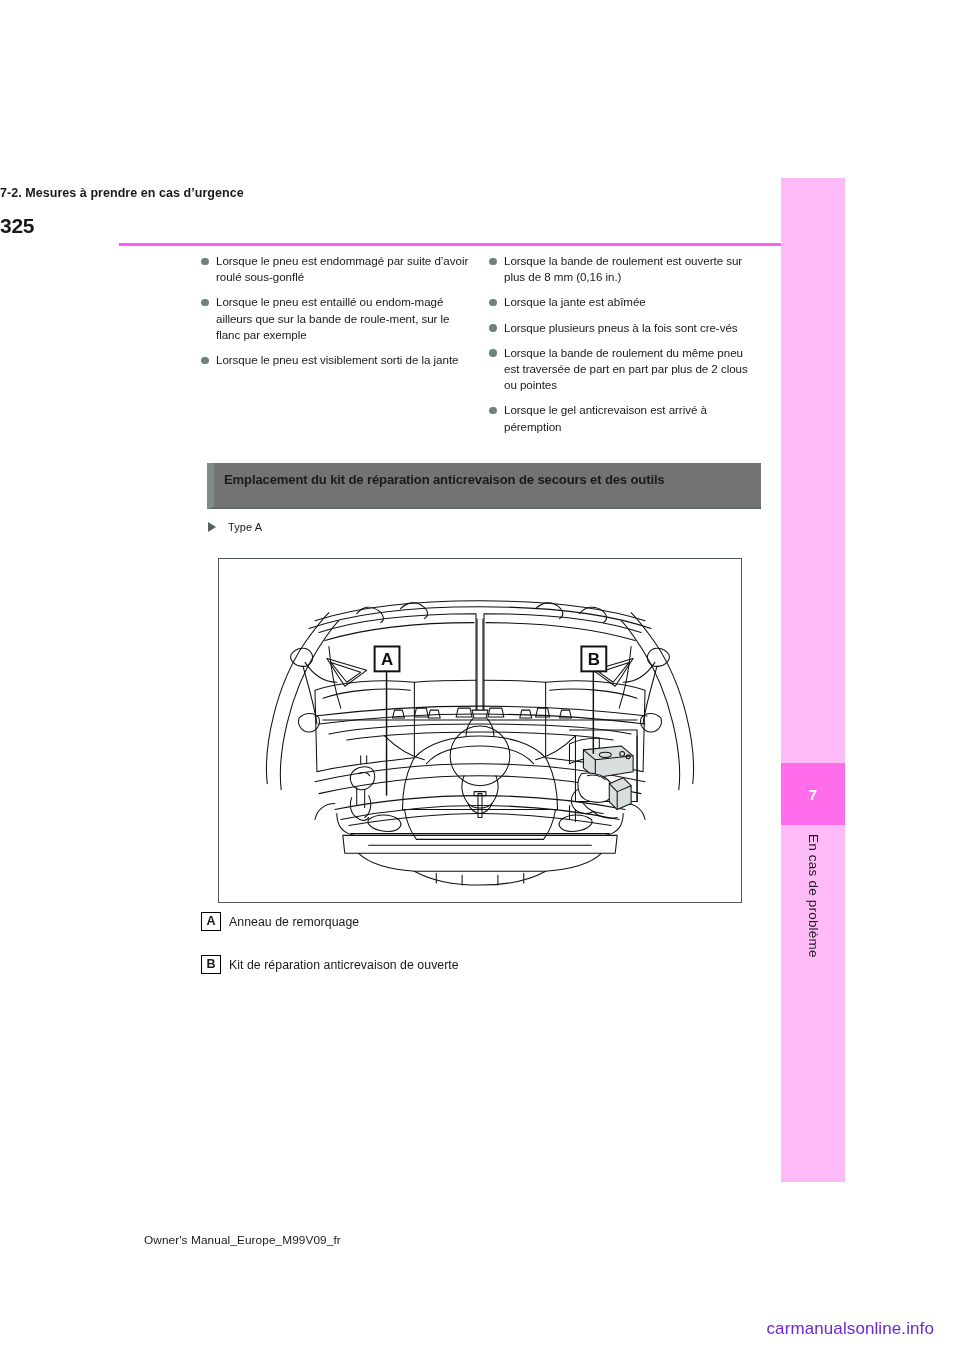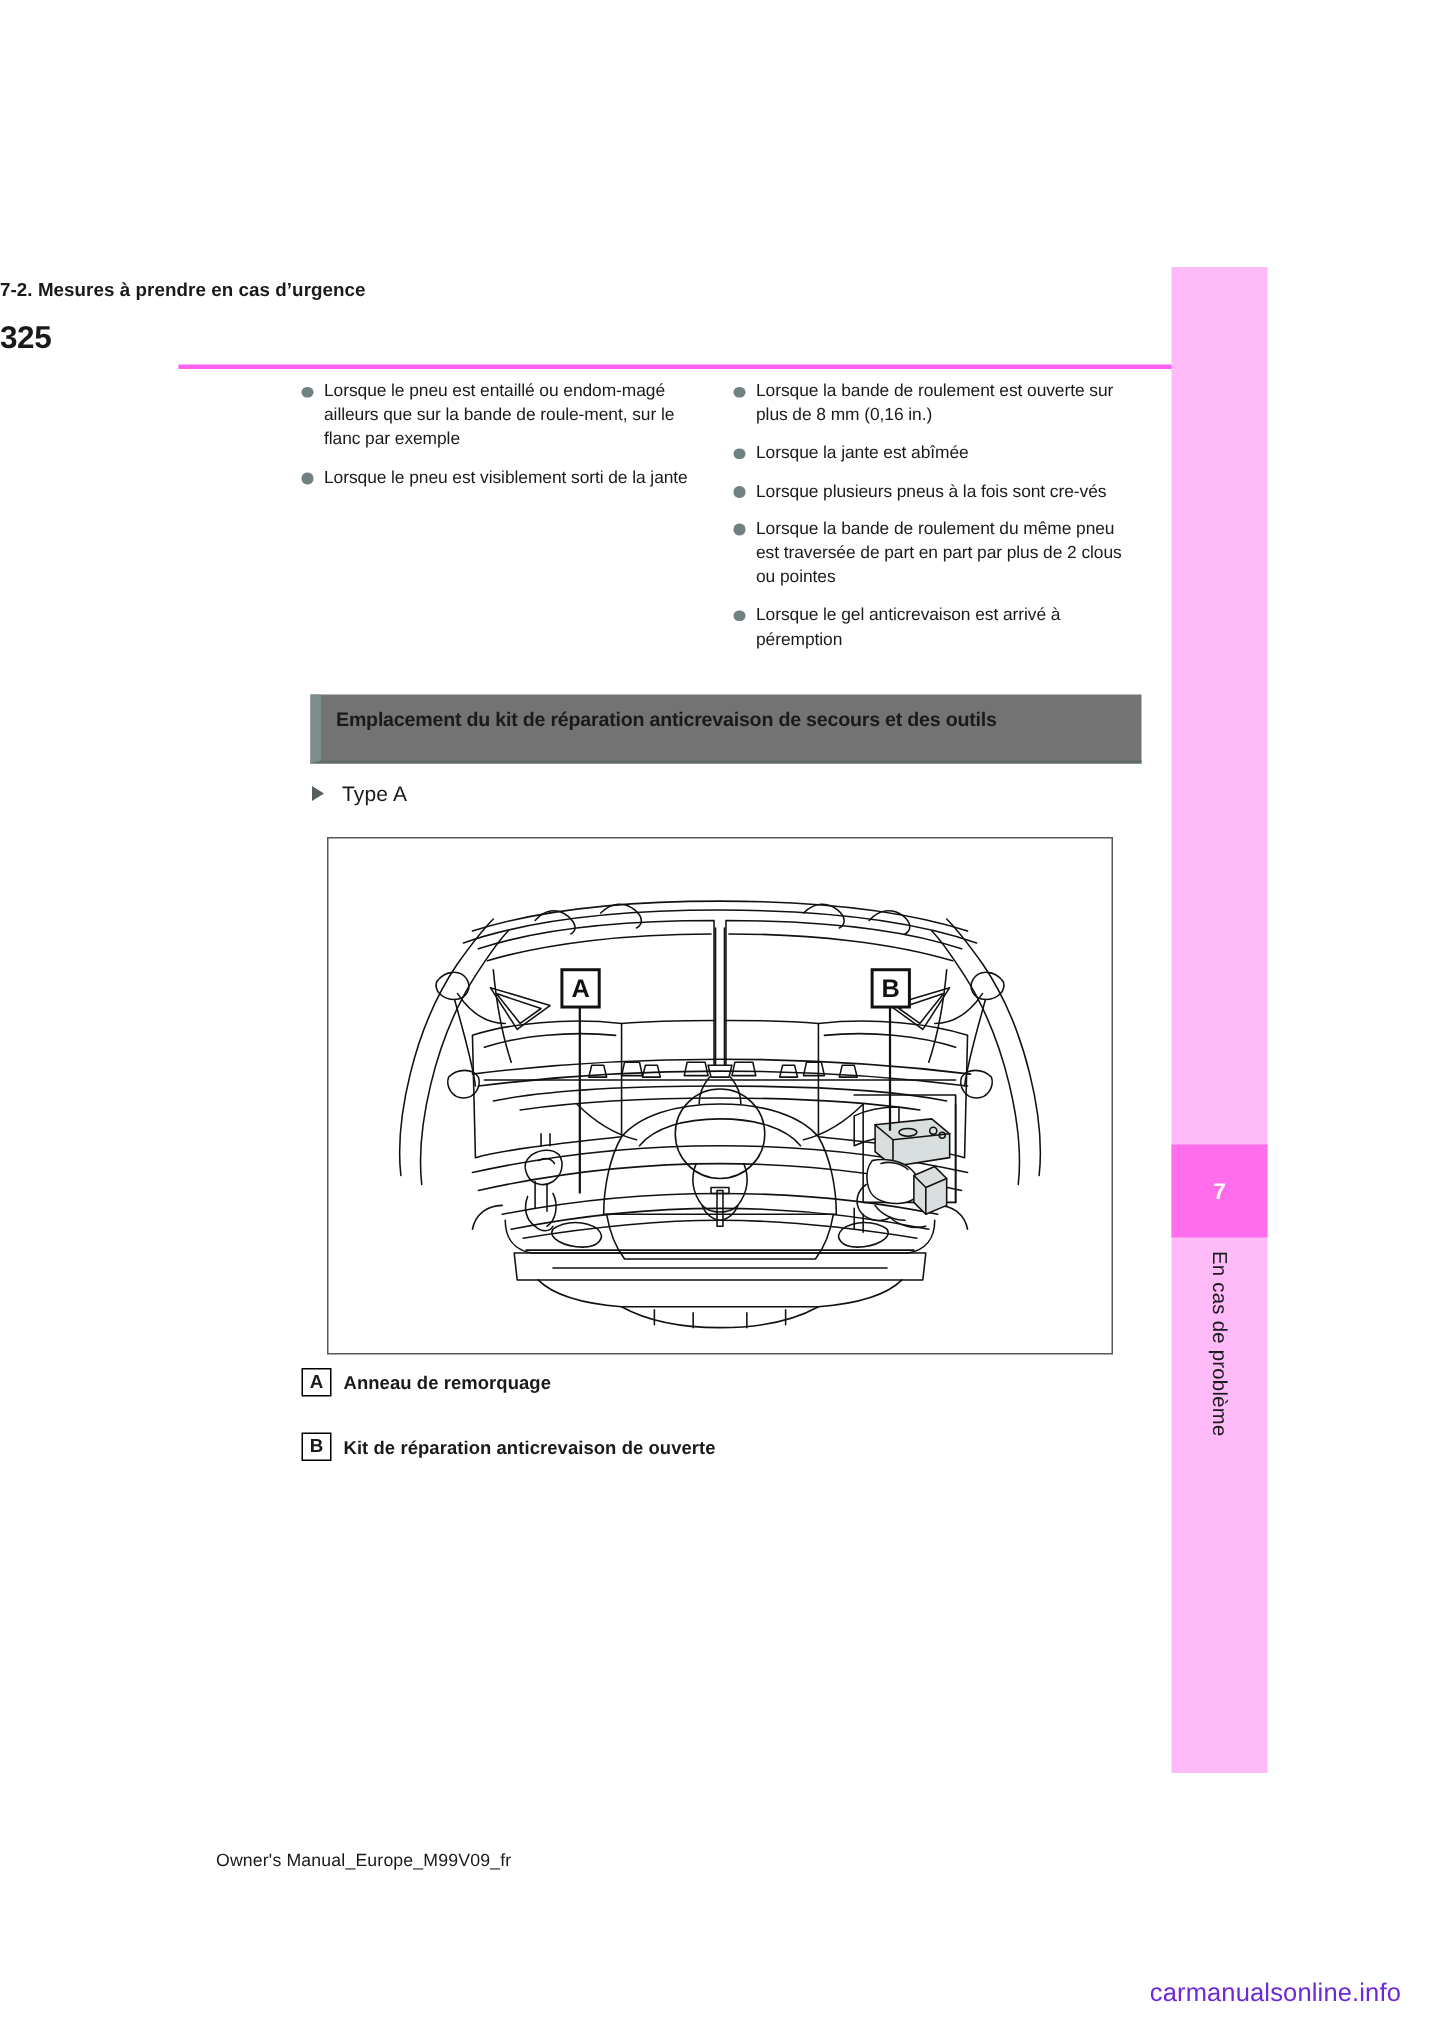--- a/index.html
+++ b/index.html
@@ -88,38 +88,38 @@
   .typea {
     position:absolute; left:208px; top:521px;
     display:flex; align-items:center; gap:12px;
   }
   .tri {
     width:0; height:0;
     border-left:8px solid #57605f;
     border-top:5.5px solid transparent;
     border-bottom:5.5px solid transparent;
   }
-  .typea .lbl { font-size:14px; letter-spacing:0.1px; }
+  .typea .lbl { font-size:11px; letter-spacing:0.1px; }
 
   
   .fig {
     position:absolute; left:218px; top:558px; width:524px; height:345px;
     border:1.4px solid #53595a; background:#ffffff;
   }
   .fig svg { display:block; width:100%; height:100%; }
 
   
   .caps { position:absolute; left:201px; top:912px; width:560px; }
   .cap { display:flex; align-items:center; gap:8px; margin-bottom:24px; }
   .capbox {
     width:20px; height:19px; border:1.6px solid #000;
     display:flex; align-items:center; justify-content:center;
     font-size:12.5px; font-weight:bold; line-height:1;
   }
-  .captxt { font-size:12.3px; letter-spacing:0.05px;font-weight:bold; }
+  .captxt { font-size:12.3px; letter-spacing:0.05px; }
 
   
   .footer {
     position:absolute; left:144px; top:1233px;
     font-size:11.8px; letter-spacing:0.1px; color:#1a1a1a;
   }
   .watermark {
     position:absolute; right:26px; top:1319px;
     font-size:17px; color:#6d28d9; letter-spacing:0.1px;
   }
@@ -140,20 +140,24 @@
   <div class="rh">
     <div class="rh-title">7-2. Mesures à prendre en cas d’urgence</div>
     <div class="rh-page">325</div>
   </div>
   <div class="rule"></div>
 
   <div class="cols">
 
     <div class="col">
       <ul class="bl">
+        <li>
+          <span class="dot"></span>
+          <span>Lorsque le pneu est endommagé par suite d’avoir roulé sous-gonflé</span>
+        </li>
         <li>
           <span class="dot"></span>
           <span>Lorsque le pneu est entaillé ou endom-magé ailleurs que sur la bande de roule-ment, sur le flanc par exemple</span>
         </li>
         <li>
           <span class="dot"></span>
           <span>Lorsque le pneu est visiblement sorti de la jante</span>
         </li>
       </ul>
     </div>

